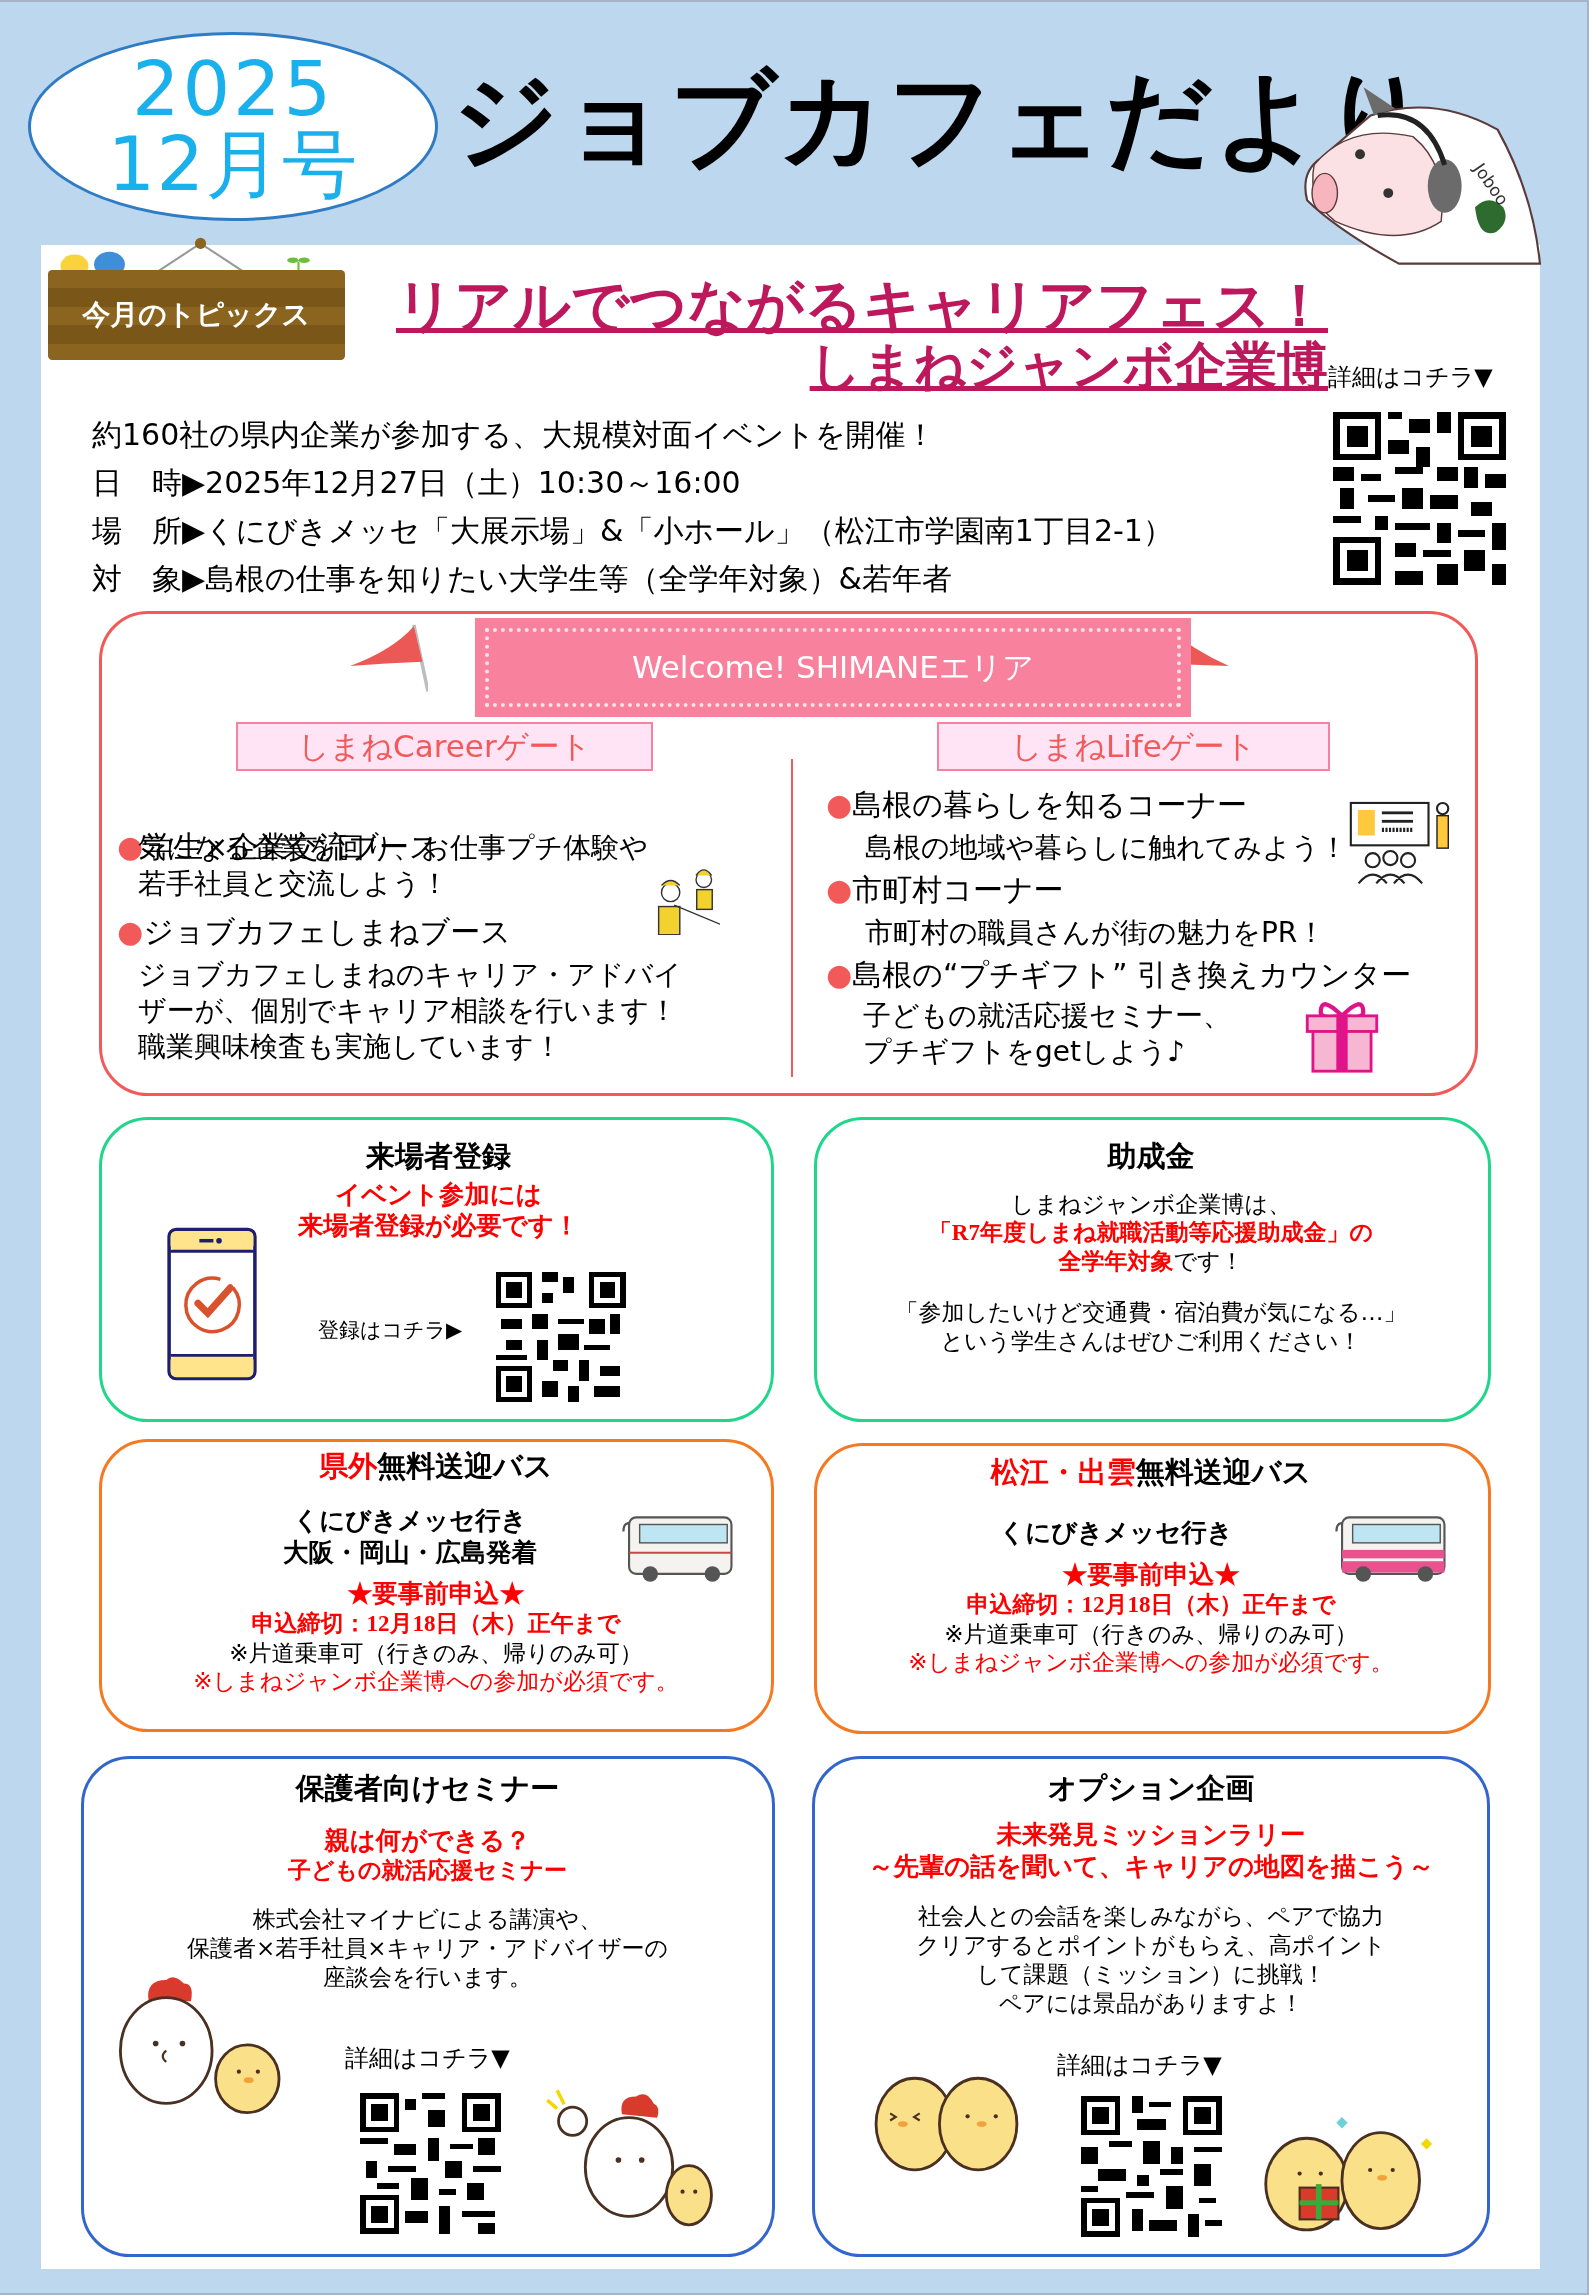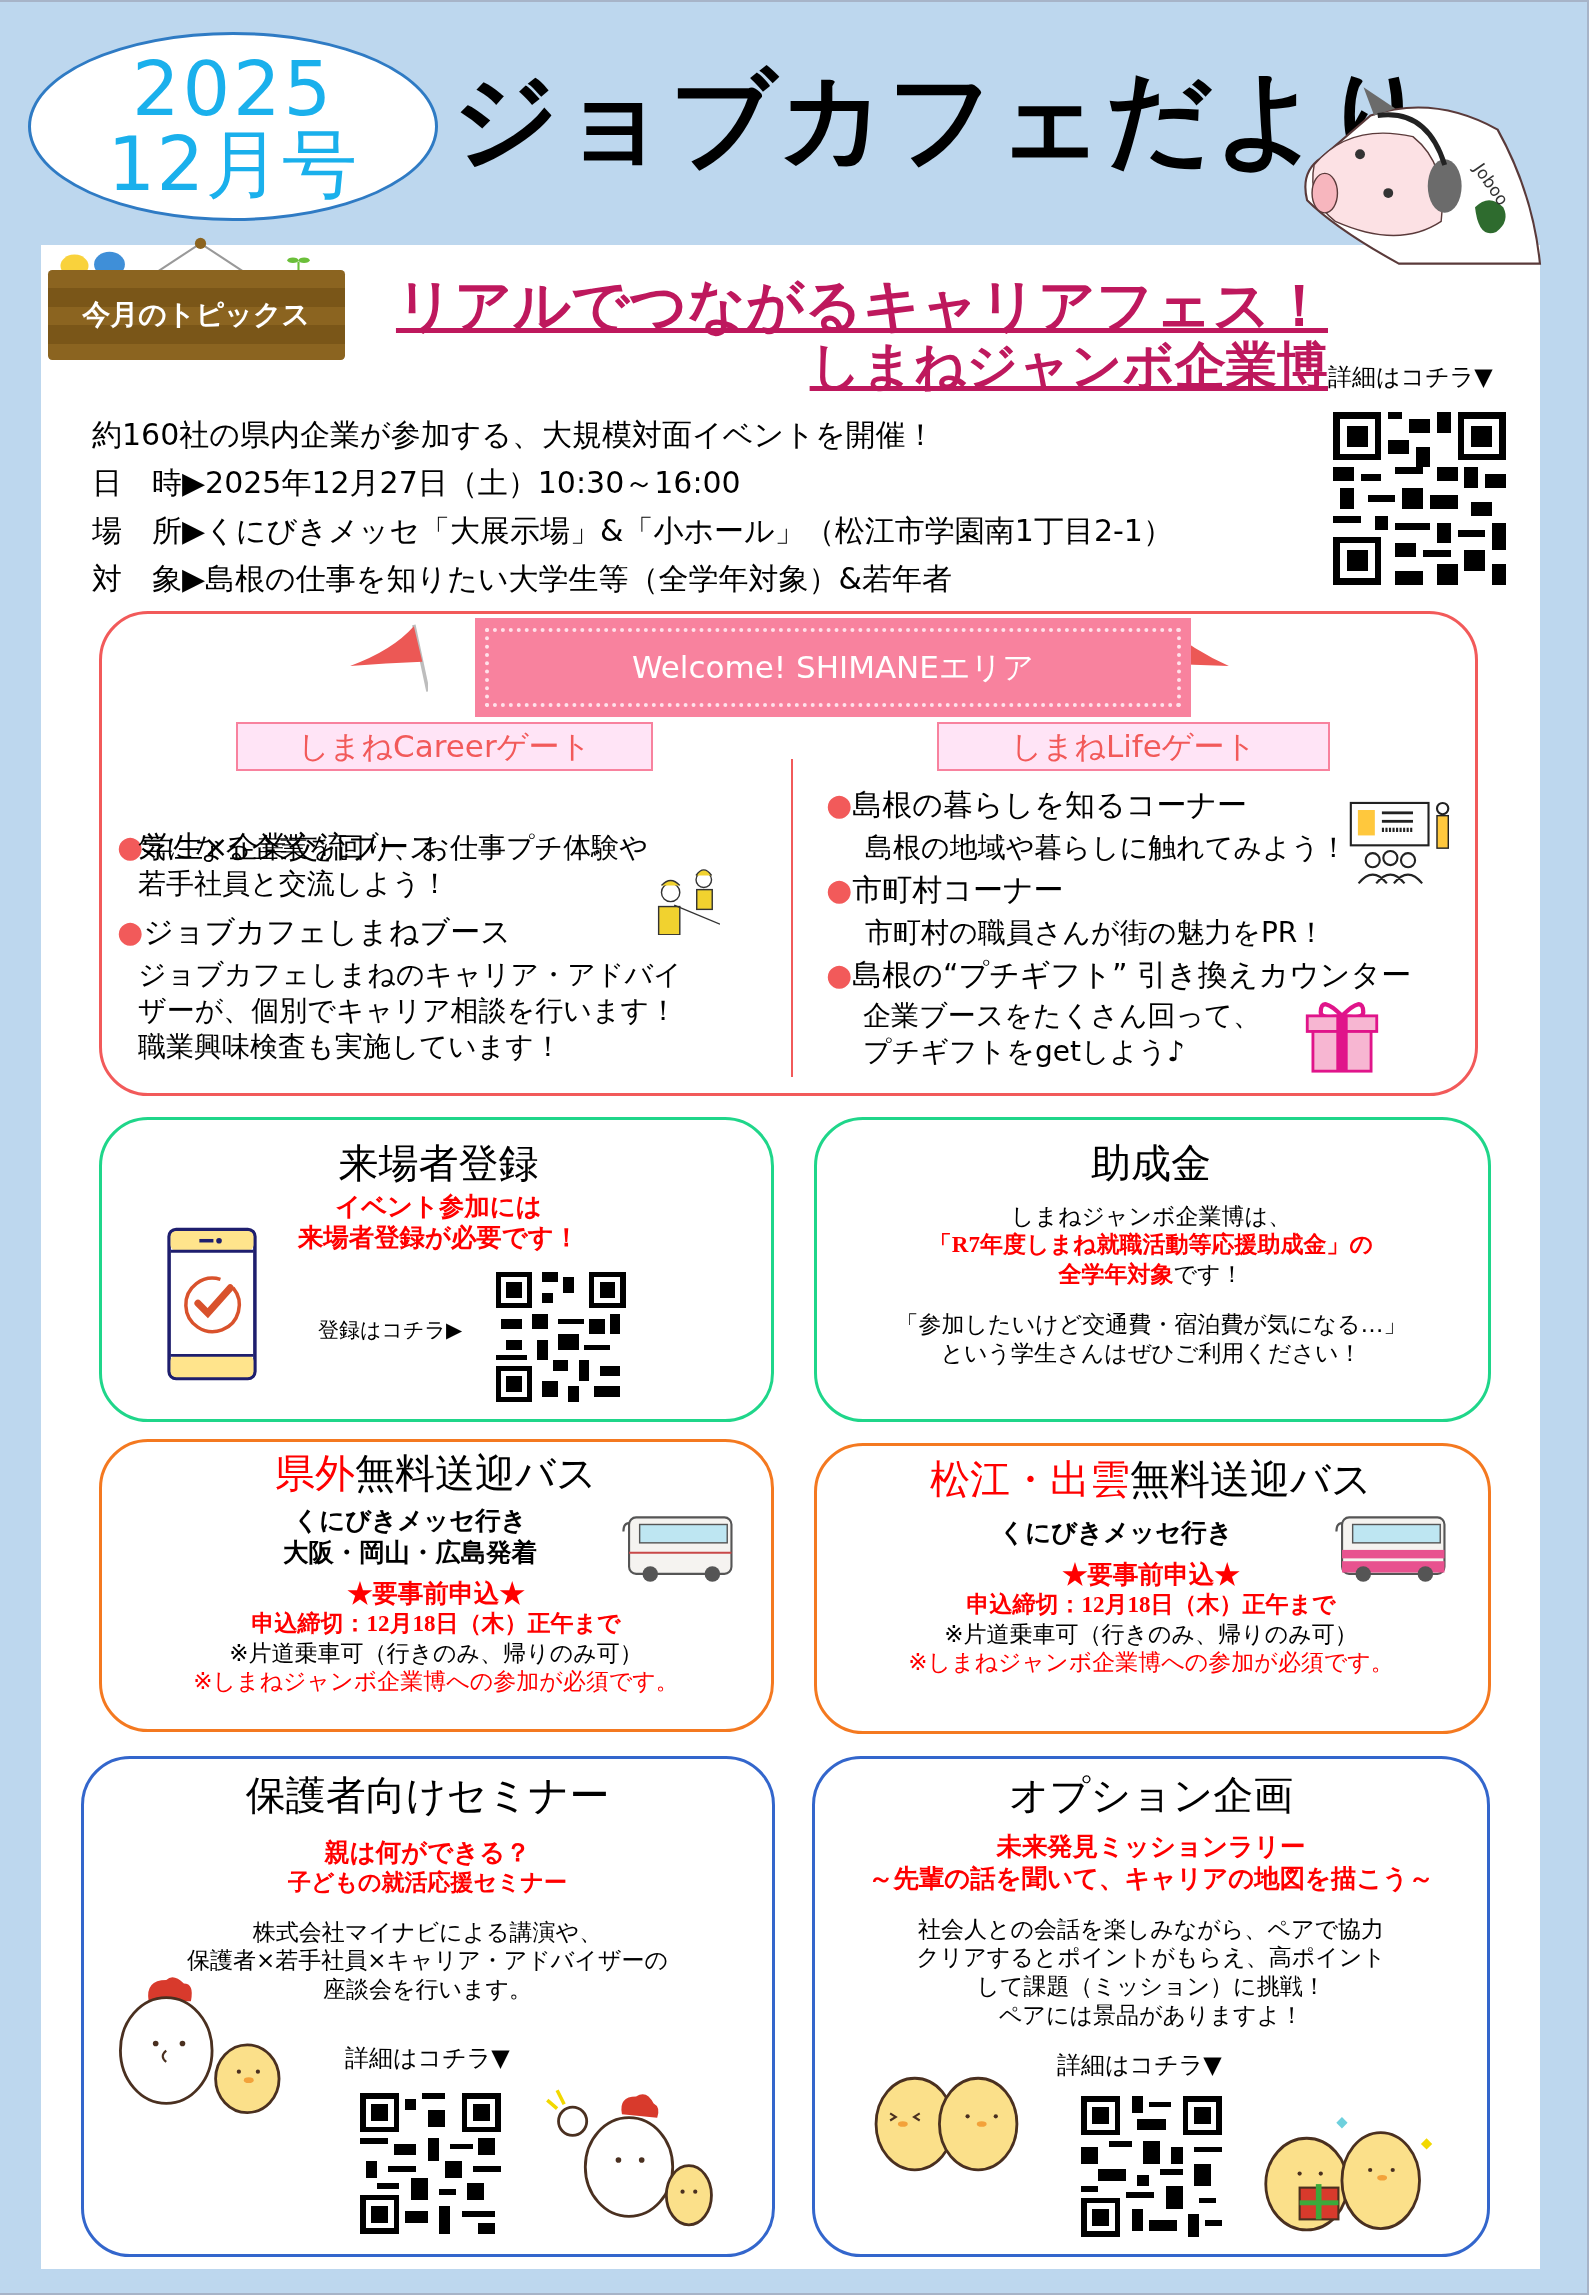--- a/index.html
+++ b/index.html
@@ -67,21 +67,21 @@
   }
   .gate {
     position: absolute; height: 49px; background: #FFE4F6; border: 2.8px solid #F8829E;
     color: #F25A5A; font-size: 31px; display: flex; align-items: center; justify-content: center;
   }
   .divider { position: absolute; left: 791px; top: 757px; width: 2.1px; height: 318px; background: #F25A5A; }
   .bullet-head { position: absolute; font-size: 30px; white-space: nowrap; line-height: 1; }
   .bullet-head .dot { color: #F25A5A; }
   .bullet-body { position: absolute; font-size: 28px; line-height: 1.28; white-space: nowrap; }
   .center-block { position: absolute; text-align: center; }
-  .bx-title { font-size: 40px; font-weight: normal; line-height: 1.1; }
+  .bx-title { font-size: 29px; font-weight: bold; line-height: 1.1; }
   .red-txt { color: #FF0000; }
   .bold { font-weight: bold; font-family: Liberation Serif, serif; }
   .fs36 { font-size: 25.4px; }
   .fs38 { font-size: 23px; }
   .lh { line-height: 1.25; }
 </style>
 </head>
 <body>
 
 <div class="issue-ellipse">
@@ -240,21 +240,21 @@
   <rect x="126" y="22" width="16" height="46" fill="#FFC83D" stroke="#222" stroke-width="2"></rect>
   <circle cx="35" cy="85" r="10" fill="none" stroke="#222" stroke-width="3"></circle>
   <circle cx="60" cy="82" r="10" fill="none" stroke="#222" stroke-width="3"></circle>
   <circle cx="85" cy="85" r="10" fill="none" stroke="#222" stroke-width="3"></circle>
   <path d="M15 118 q20 -25 40 0 M40 118 q20 -25 40 0 M65 118 q20 -25 40 0" fill="none" stroke="#222" stroke-width="3"></path>
 </svg>
 <div class="bullet-head" style="left:826px;top:958px;">
   <span class="dot">●</span><span>島根の“プチギフト” 引き換えカウンター</span>
 </div>
 <div class="bullet-body" style="left:863px;top:996px;">
-  <div>企業ブースをたくさん回って、</div>
+  <div>子どもの就活応援セミナー、</div>
   <div>プチギフトをgetしよう♪</div>
 </div>
 <svg class="abs" style="left:1303px;top:994px" width="78" height="78" viewBox="0 0 110 110">
   <path d="M55 28 q-30 -30 -30 -5 q0 10 30 5 q30 5 30 -5 q0 -25 -30 5z" fill="none" stroke="#E0148A" stroke-width="6"></path>
   <rect x="6" y="28" width="98" height="22" fill="#F7B6D2" stroke="#E0148A" stroke-width="4"></rect>
   <rect x="14" y="50" width="82" height="56" fill="#F7B6D2" stroke="#E0148A" stroke-width="4"></rect>
   <rect x="47" y="28" width="16" height="78" fill="#E0148A"></rect>
 </svg>
 
 <div class="box green" style="left:99px;top:1115px;width:675px;height:305px;"></div>

